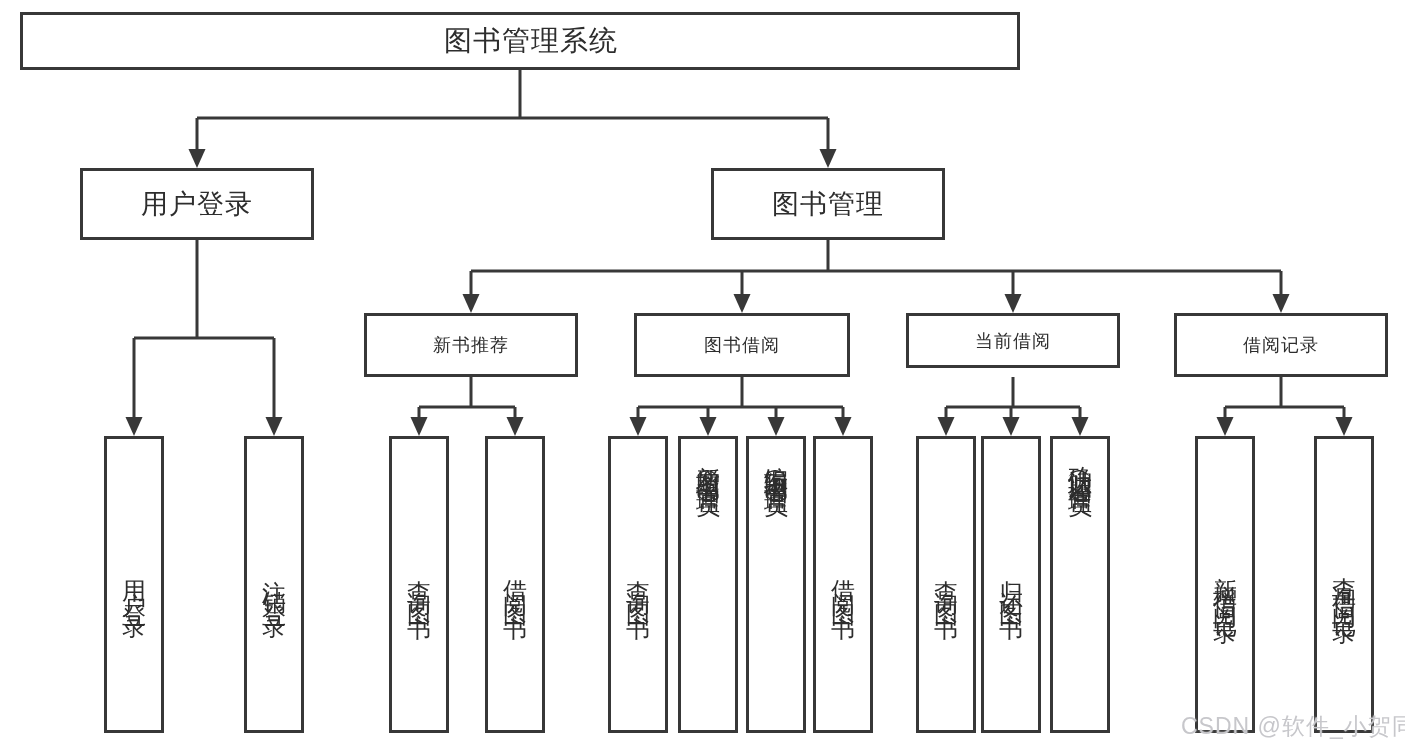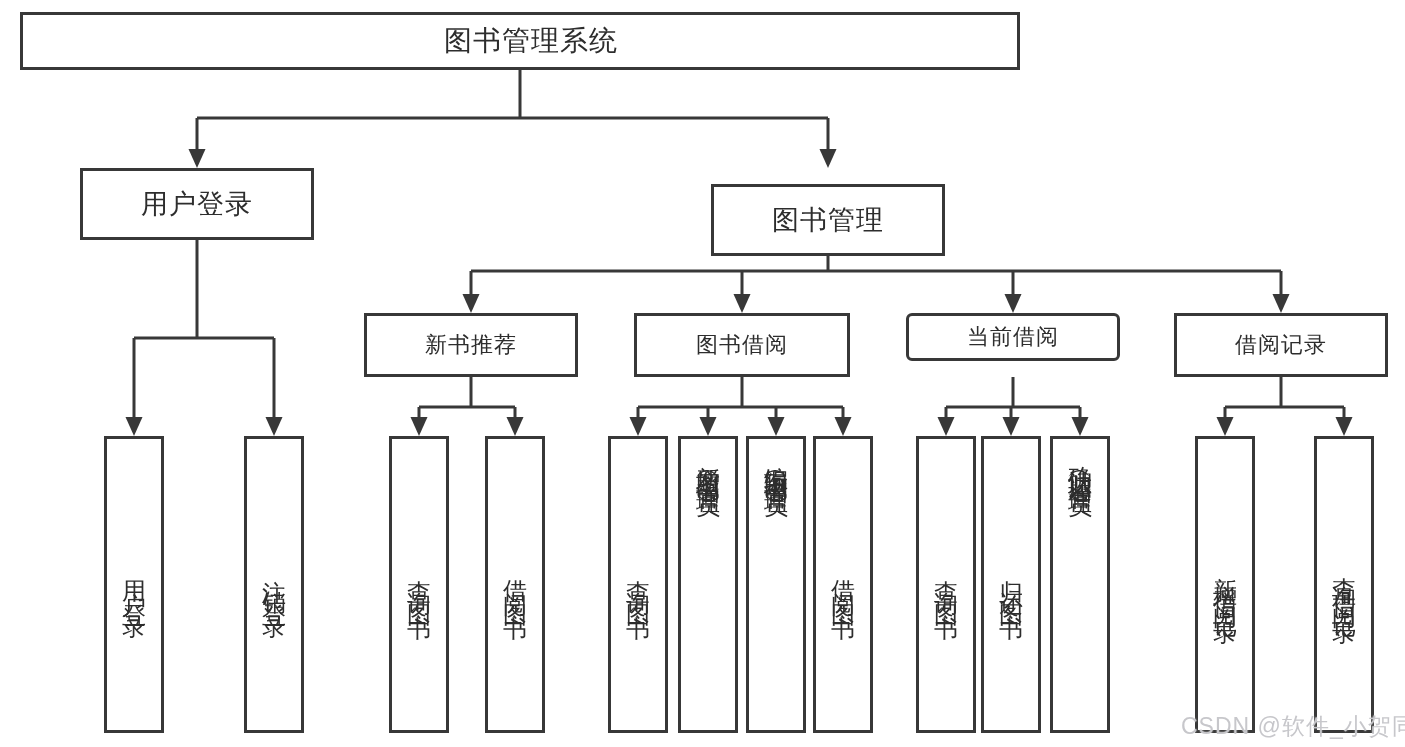--- a/index.html
+++ b/index.html
@@ -22,21 +22,21 @@
     background: #ffffff;
     border: 3px solid #383838;
     box-sizing: border-box;
     display: flex;
     align-items: center;
     justify-content: center;
     text-align: center;
   }
   .node.root { font-size: 28px; letter-spacing: 1px; }
   .node.h2 { font-size: 27px; letter-spacing: 1px; }
-  .node.h3 { font-size: 22px; letter-spacing: 1px; font-family: Liberation Serif, serif; }
+  .node.h3 { font-size: 18px; letter-spacing: 1px; font-family: Liberation Serif, serif; }
   .node.v  { font-size: 24px; }
   .node.v .txt {
     writing-mode: vertical-rl;
     text-orientation: mixed;
     letter-spacing: 12px;
     line-height: 1;
   }
   .node.v.long {
     align-items: flex-start;
     padding-top: 8px;
@@ -93,31 +93,31 @@
     </g>
   </svg>
 
   <div class="node root" style="left:20px; top:12px; width:1000px; height:58px;padding-left:22px;">
     <span class="txt">图书管理系统</span>
   </div>
 
   <div class="node h2" style="left:80px; top:168px; width:234px; height:72px;">
     <span class="txt">用户登录</span>
   </div>
-  <div class="node h2" style="left:711px; top:184px; width:234px; height:72px;">
+  <div class="node h2" style="left:711px; top:168px; width:234px; height:72px;">
     <span class="txt">图书管理</span>
   </div>
 
   <div class="node h3" style="left:364px; top:313px; width:214px; height:64px;">
     <span class="txt">新书推荐</span>
   </div>
   <div class="node h3" style="left:634px; top:313px; width:216px; height:64px;justify-content:center;">
     <span class="txt">图书借阅</span>
   </div>
-  <div class="node h3" style="left:906px; top:313px; width:214px; height:48px;border-radius:6px;">
+  <div class="node h3" style="left:906px; top:313px; width:214px; height:55px;">
     <span class="txt">当前借阅</span>
   </div>
   <div class="node h3" style="left:1174px; top:313px; width:214px; height:64px;">
     <span class="txt">借阅记录</span>
   </div>
 
   <div class="node v" style="left:104px; top:436px; width:60px; height:297px;">
     <span class="txt">用户登录</span>
   </div>
   <div class="node v" style="left:244px; top:436px; width:60px; height:297px;">

